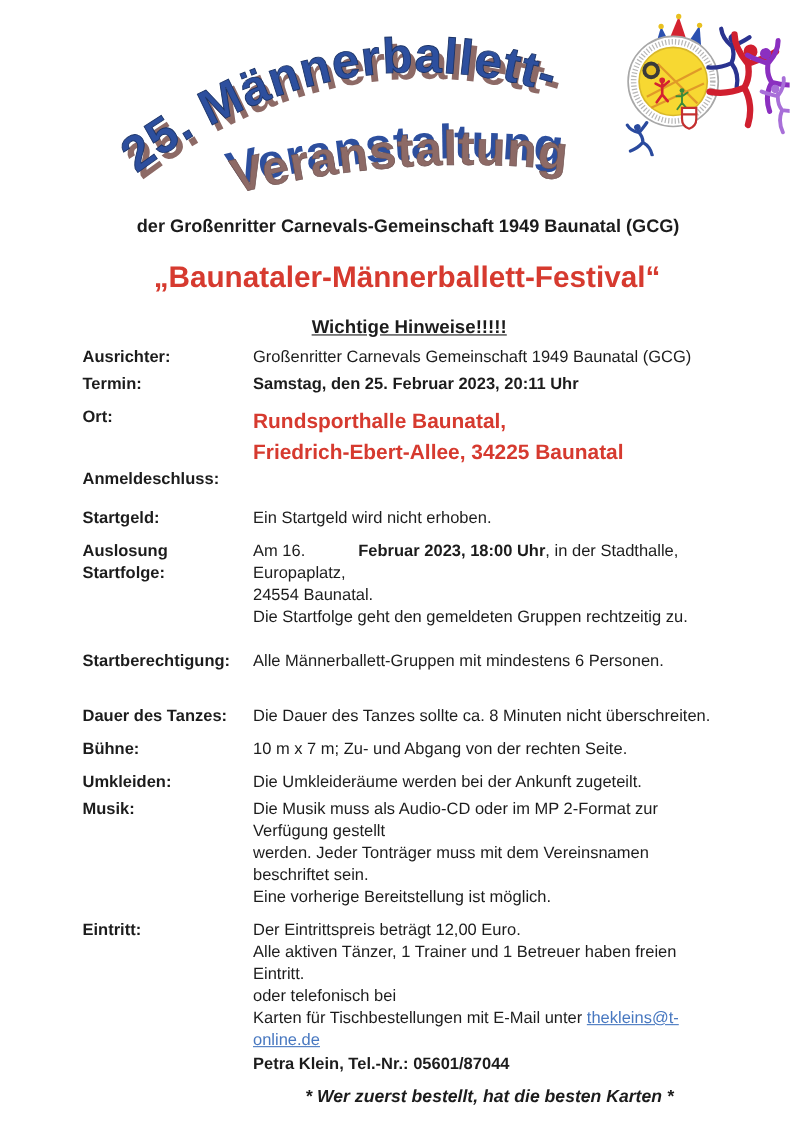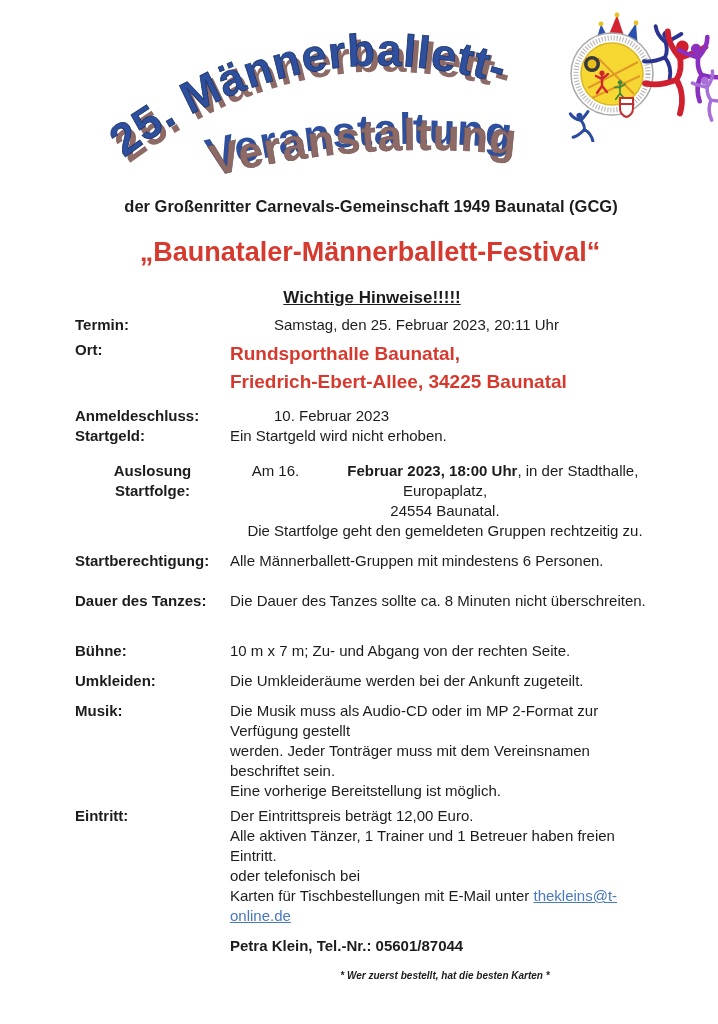--- a/index.html
+++ b/index.html
@@ -29,38 +29,38 @@
   .notice{
     margin-top:19px;text-align:center;font-weight:bold;font-size:17px;line-height:22px;
     transform:translateX(13px);
   }
   .notice span{text-decoration:underline;}
   #rows{margin:6px 0 0 75px;width:585px;}
   .row{display:flex;margin-bottom:10px;}
   .row:nth-child(1){margin-bottom:5px;}
   .row:nth-child(3){margin-bottom:0px;}
   .row:nth-child(4){margin-bottom:15px;}
-  .row:nth-child(5){text-align:center;}
+  .row:nth-child(5){}
   .row:nth-child(6){margin-bottom:20px;}
   .row:nth-child(7){margin-bottom:30px;}
   .row:nth-child(10){margin-bottom:5px;}
   .row:nth-child(12){margin-bottom:2px;}
   .label{flex:0 0 155px;font-weight:bold;font-size:15px;line-height:20px;}
   .value{flex:1;}
   .vline{font-size:15px;line-height:20px;}
-  .vline.bold{font-weight:normal;margin-left:44px;}
+  .vline.bold{font-weight:bold;}
   .vline.red{color:var(--red);font-weight:bold;font-size:19px;line-height:28px;}
   .b{font-weight:bold;padding-left:44px;}
   a.email-link{color:var(--link);text-decoration:underline;cursor:pointer;}
   .contact{
     margin:0 0 10px 230px;font-weight:bold;font-size:15px;line-height:20px;
   }
   .slogan{
     margin-left:230px;width:430px;text-align:center;
-    font-weight:bold;font-style:italic;font-size:10px;line-height:20px;
+    font-weight:bold;font-style:italic;font-size:16px;line-height:20px;
   }
 </style>
 </head>
 <body>
 
 <svg id="wordart" width="548" height="176" viewBox="0 0 548 176">
   <defs>
     <path id="arc1" d="M 38,146 Q 266,-26 532,122"></path>
     <path id="arc2" d="M 128,164 Q 305,120 480,150"></path>
   </defs>
@@ -150,37 +150,40 @@
 
 <div class="doc">
   <div class="subtitle">der Großenritter Carnevals-Gemeinschaft 1949 Baunatal (GCG)</div>
   <div class="festival">„Baunataler-Männerballett-Festival“</div>
   <div class="notice">
     <span>Wichtige Hinweise!!!!!</span>
   </div>
 
   <div id="rows">
       <div class="row">
+        <div class="label">Ausrichter:</div>
+        <div class="value">
+          <div class="vline">Großenritter Carnevals Gemeinschaft 1949 Baunatal (GCG)</div>
+        </div>
+      </div>
+      <div class="row">
         <div class="label">Termin:</div>
         <div class="value">
           <div class="vline bold">Samstag, den 25. Februar 2023, 20:11 Uhr</div>
         </div>
       </div>
       <div class="row">
         <div class="label">Ort:</div>
         <div class="value">
           <div class="vline red">Rundsporthalle Baunatal,</div>
           <div class="vline red">Friedrich-Ebert-Allee, 34225 Baunatal</div>
         </div>
       </div>
       <div class="row">
         <div class="label">Anmeldeschluss:</div>
-        <div class="value">
-          <div class="vline bold">10. Februar 2023</div>
-        </div>
       </div>
       <div class="row">
         <div class="label">Startgeld:</div>
         <div class="value">
           <div class="vline">Ein Startgeld wird nicht erhoben.</div>
         </div>
       </div>
       <div class="row">
         <div class="label">Auslosung Startfolge:</div>
         <div class="value">

